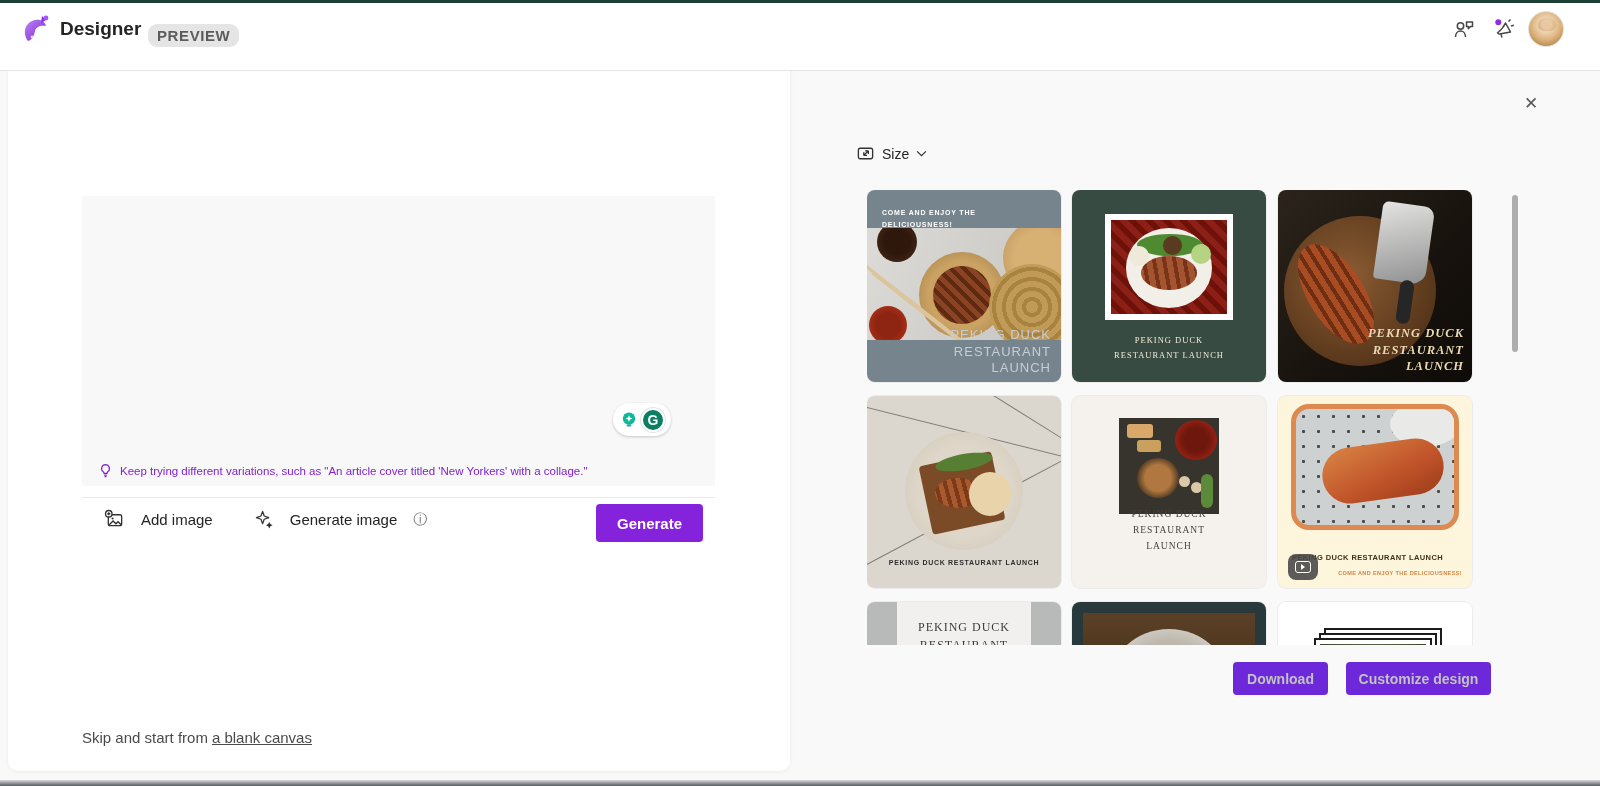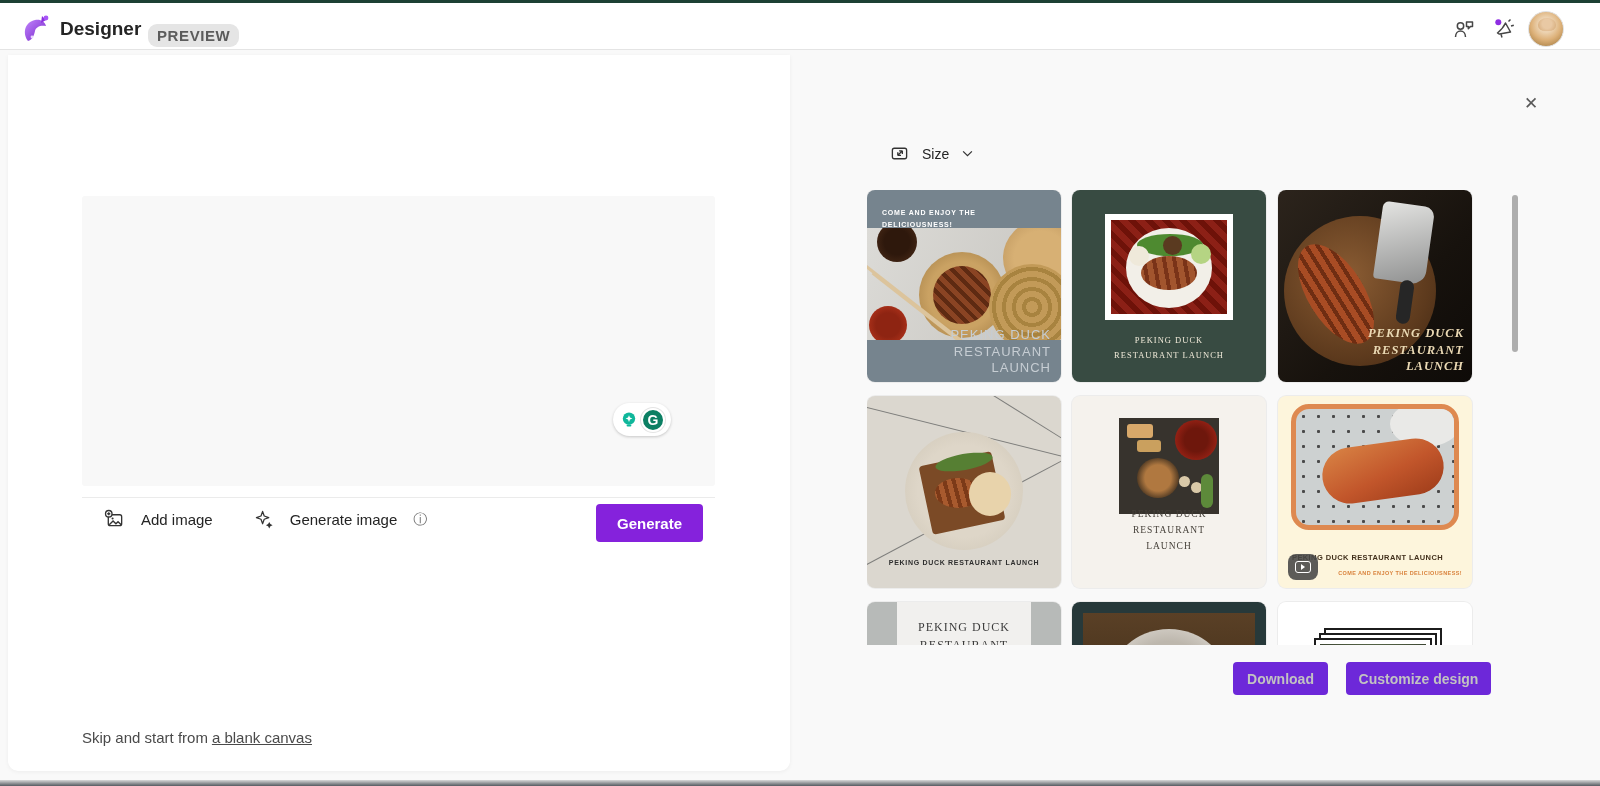--- a/index.html
+++ b/index.html
@@ -6,21 +6,21 @@
   html,body { width:1600px; height:786px; overflow:hidden; }
   body { font-family:"Liberation Sans", sans-serif; background:#f9f9f9; position:relative; }
   .screen { position:absolute; inset:0; width:1600px; height:786px; overflow:hidden; }
 
   
   .edge-top { position:absolute; left:0; top:0; width:100%; height:3px; background:#1d4034; z-index:40; }
   .edge-bottom { position:absolute; left:0; bottom:0; width:100%; height:6px;
                  background:linear-gradient(#d9d9d9,#565b61); z-index:40; }
 
   
-  .header { position:absolute; left:0; top:3px; width:100%; height:47px; background:#fff;
+  .header { position:absolute; left:0; top:3px; width:100%; height:68px; background:#fff;
             border-bottom:1px solid #e4e4e4; z-index:30; }
   .logo { position:absolute; left:20px; top:10px; width:32px; height:32px; }
   .app-title { position:absolute; left:60px; top:15px; font-size:19px; font-weight:700; color:#242424; }
   .preview-badge { position:absolute; left:148px; top:21px; background:#e5e5e5; color:#5c5c5c;
                    font-size:15px; font-weight:700; letter-spacing:0.6px; padding:3px 9px; border-radius:9px; }
   .hdr-icon { position:absolute; top:14px; width:24px; height:24px; cursor:pointer; }
   .icon-feedback { left:1452px; }
   .icon-megaphone { left:1492px; }
   .avatar { position:absolute; left:1528px; top:8px; width:36px; height:36px; border-radius:50%;
             background:radial-gradient(circle at 50% 38%, #ecd2b0 28%, #ddb179 55%, #b68c52 80%, #97713c 100%);
@@ -55,21 +55,21 @@
   .tb-label { font-size:15px; color:#242424; }
   .generate-btn { position:absolute; right:12px; top:6px; width:107px; height:38px; background:#8522dc; color:#fff;
                   border:none; border-radius:4px; font-size:15px; font-weight:700; cursor:pointer;
                   font-family:"Liberation Sans", sans-serif; }
   .skip-row { position:absolute; left:82px; top:717px; font-size:15px; color:#4a4a4a;margin-top:12px; }
   .skip-link { text-decoration:underline; cursor:pointer; margin-left:4px; color:#4a4a4a; }
 
   
   .close-btn { position:absolute; left:1518px; top:90px; width:26px; height:26px; font-size:17px; color:#5a5a5a;
                display:flex; align-items:center; justify-content:center; cursor:pointer; }
-  .size-control { position:absolute; left:890px; top:144px; display:flex; align-items:center; gap:13px; cursor:pointer; }
+  .size-control { position:absolute; left:856px; top:144px; display:flex; align-items:center; gap:7px; cursor:pointer; }
   .size-label { font-size:14px; color:#242424; }
   .grid-clip { position:absolute; left:867px; top:190px; width:606px; height:455px; overflow:hidden; }
   .thumb { position:absolute; width:194px; height:192px; border-radius:8px; overflow:hidden; cursor:pointer;
            box-shadow:0 0 0 1px rgba(0,0,0,0.05); }
   .scroll-thumb { position:absolute; left:1512px; top:195px; width:6px; height:157px; background:#aeaeae;
                   border-radius:3px; cursor:pointer; }
   .panel-btn { position:absolute; top:662px; height:33px; background:#6d28d9; color:#c2c2c2; border:none;
                border-radius:4px; font-size:14px; font-weight:700; font-family:"Liberation Sans", sans-serif; }
   .btn-download { left:1233px; width:95px; }
   .btn-customize { left:1346px; width:145px; }
@@ -253,20 +253,29 @@
     <div class="grammarly">
       <span class="g-bulb">
         <svg viewBox="0 0 20 20" width="20" height="20">
           <circle cx="10" cy="8.6" r="6.2" fill="#0fb79b"></circle>
           <rect x="7.6" y="14.4" width="4.8" height="2.2" rx="1.1" fill="#0fb79b"></rect>
           <path d="M10 5.2 l1 2.4 2.4 1 -2.4 1 -1 2.4 -1 -2.4 -2.4 -1 2.4 -1 z" fill="#fff"></path>
         </svg>
       </span>
       <span class="g-circle">G</span>
     </div>
+    <div class="tip-row">
+      <span>
+        <svg viewBox="0 0 16 16" width="15" height="15" fill="none" stroke="#8222cf" stroke-width="1.3">
+          <path d="M8 1.8 a4.2 4.2 0 0 1 2.4 7.6 c-0.6 0.5 -0.8 1 -0.8 1.6 h-3.2 c0 -0.6 -0.2 -1.1 -0.8 -1.6 A4.2 4.2 0 0 1 8 1.8 Z"></path>
+          <path d="M6.6 13 h2.8 M7 14.6 h2"></path>
+        </svg>
+      </span>
+      <span class="tip-text">Keep trying different variations, such as "An article cover titled 'New Yorkers' with a collage."</span>
+    </div>
   </div>
 
   <div class="toolbar">
     <div class="tb-item">
       <span>
         <svg viewBox="0 0 22 22" width="21" height="21" fill="none" stroke="#333" stroke-width="1.4">
           <rect x="4.5" y="6" width="14" height="11.5" rx="2"></rect>
           <circle cx="9" cy="10" r="1.1" fill="#333" stroke="none"></circle>
           <path d="M5.5 16.5 l4 -4 3 3 2.2 -2.2 3.3 3.2"></path>
           <circle cx="5" cy="5" r="3.4" fill="#fff"></circle>

